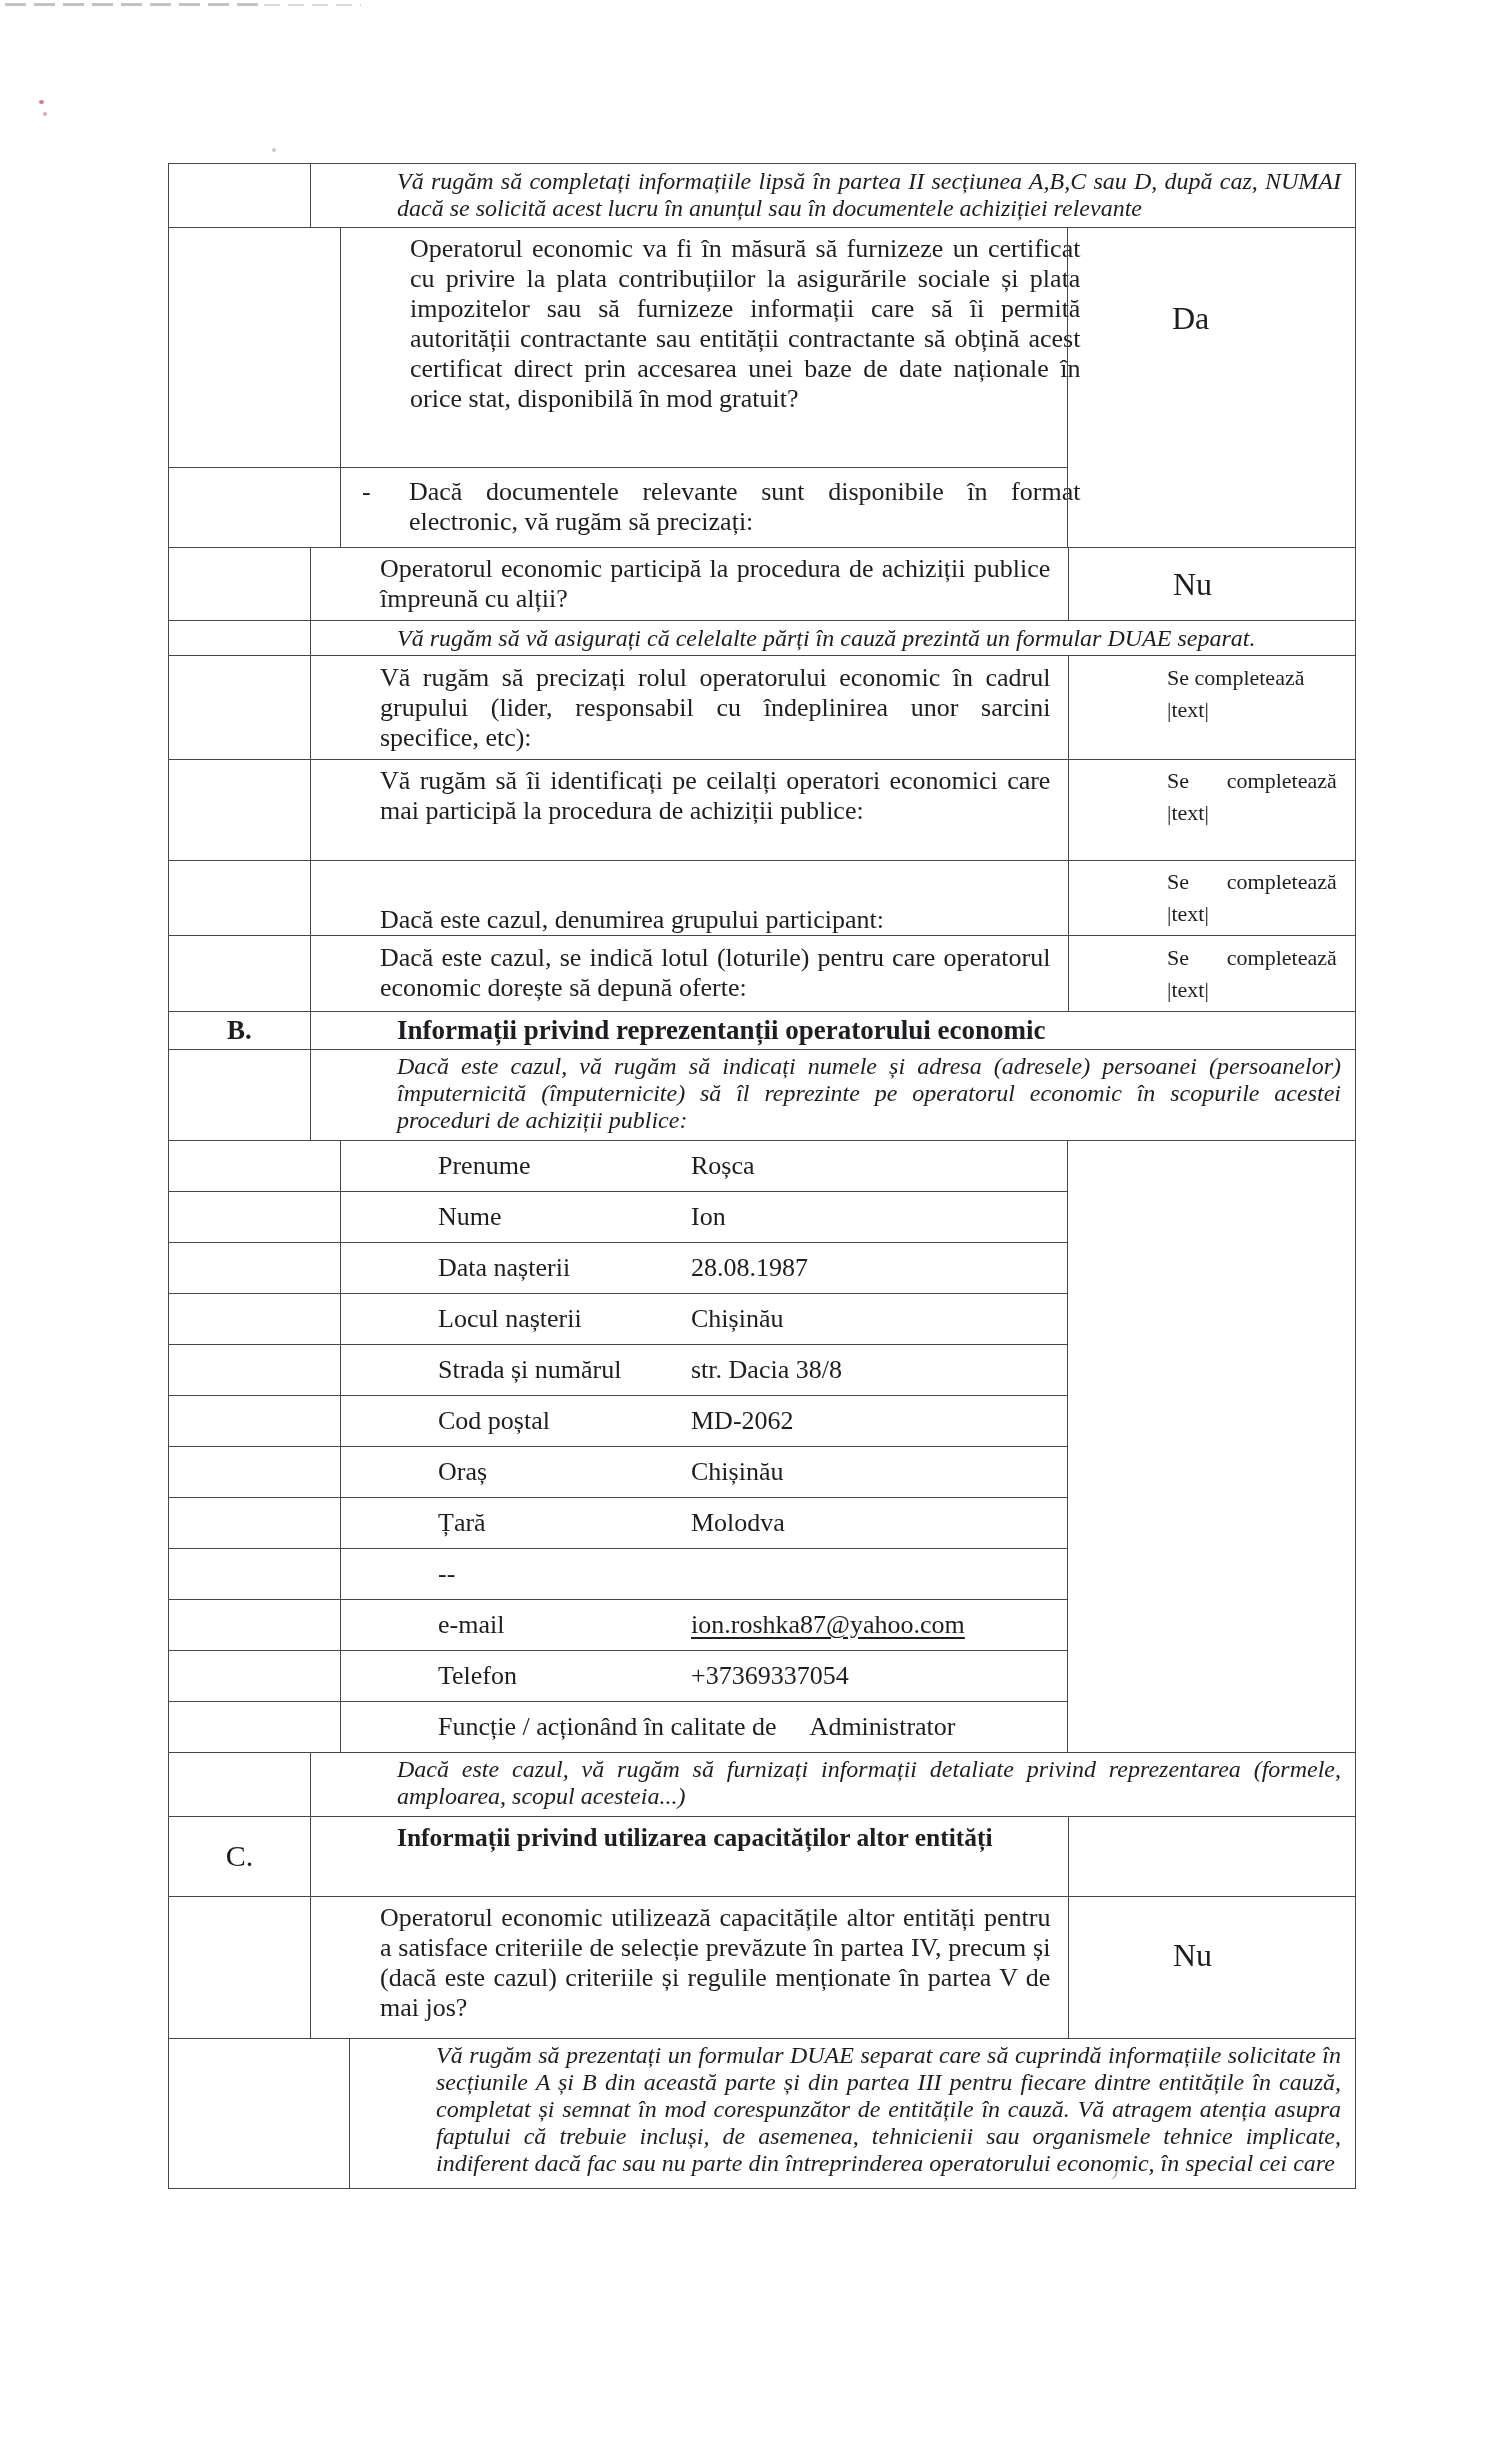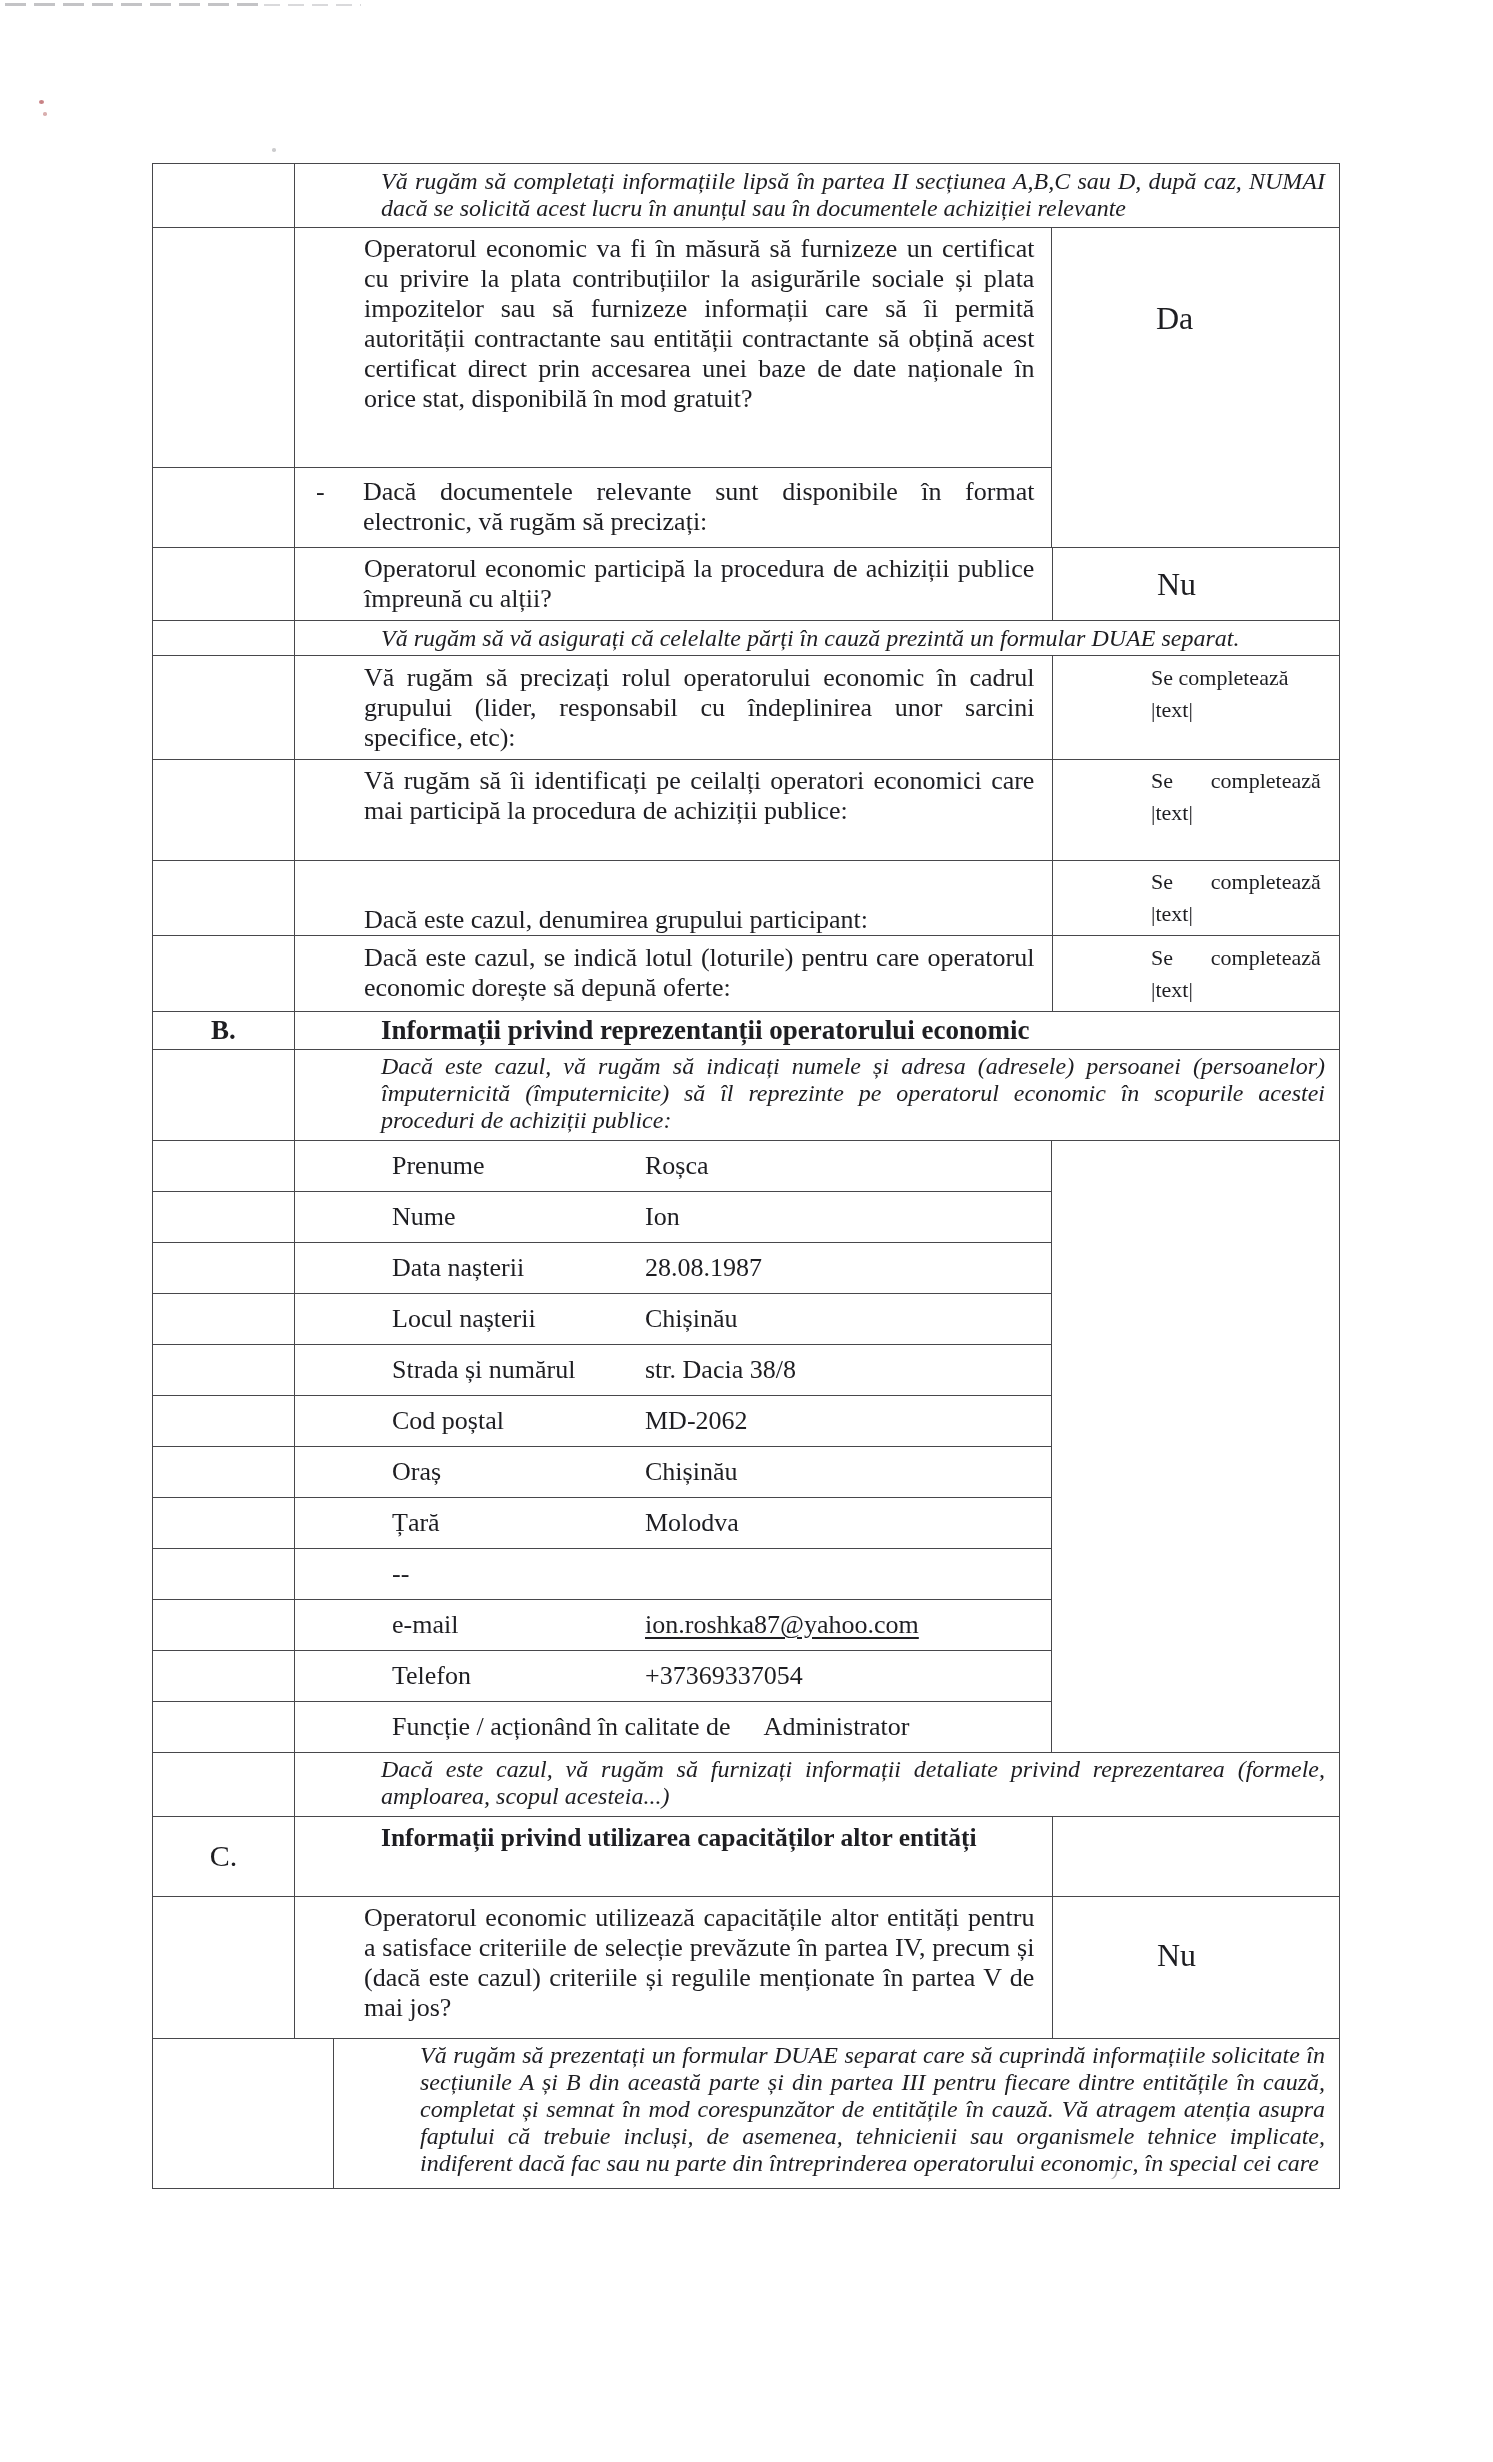--- a/index.html
+++ b/index.html
@@ -21,33 +21,33 @@
   }
   .speck1{position:absolute;left:39px;top:100px;width:5.3px;height:4.4px;border-radius:50%;background:#b5585c;opacity:.75;}
   .speck2{position:absolute;left:43px;top:112px;width:3.5px;height:3.5px;border-radius:50%;background:#c07a7a;opacity:.6;}
   .speck3{position:absolute;left:272px;top:148px;width:3.5px;height:3.5px;border-radius:50%;background:#9a9a9e;opacity:.5;}
   .artifact-comma{
     position:absolute;left:1110px;top:2169px;width:5.3px;height:11.4px;
     border-right:2.6px solid #8d8d92;border-radius:0 0 7px 0;transform:rotate(14deg);opacity:.65;
   }
   
   .doc-table{
-    position:absolute;left:152px;top:163px;width:1186px;
+    position:absolute;left:168px;top:163px;width:1186px;
     border:1.8px solid #47474b;
     box-sizing:content-box;
   }
   .row{display:flex;border-bottom:1.8px solid #47474b;}
   .row:last-child{border-bottom:none;}
   .c1{width:141px;flex:0 0 141px;box-sizing:border-box;display:flex;align-items:center;justify-content:center;}
   .c2{width:758px;flex:0 0 758px;box-sizing:border-box;border-left:1.8px solid #47474b;}
   .c3{width:288px;flex:0 0 288px;box-sizing:border-box;border-left:1.8px solid #47474b;}
   .c23{width:1046px;flex:1 1 auto;box-sizing:border-box;border-left:1.8px solid #47474b;}
   
   .group .left{width:898px;flex:0 0 898px;display:flex;flex-direction:column;}
-  .group .subrow{display:flex;flex:1 0 auto;}
+  .group .subrow{display:flex;flex:1 0 auto;gap:30px;}
   .group .subrow.bline{border-bottom:1.8px solid #47474b;}
   
   .q{
     font-size:26px;line-height:30px;text-align:justify;
     padding:6.2px 17.6px 6.2px 69px;
   }
   .note{
     font-style:italic;font-size:24px;line-height:27px;text-align:justify;
     padding:3.5px 14px 3.5px 86px;
   }

